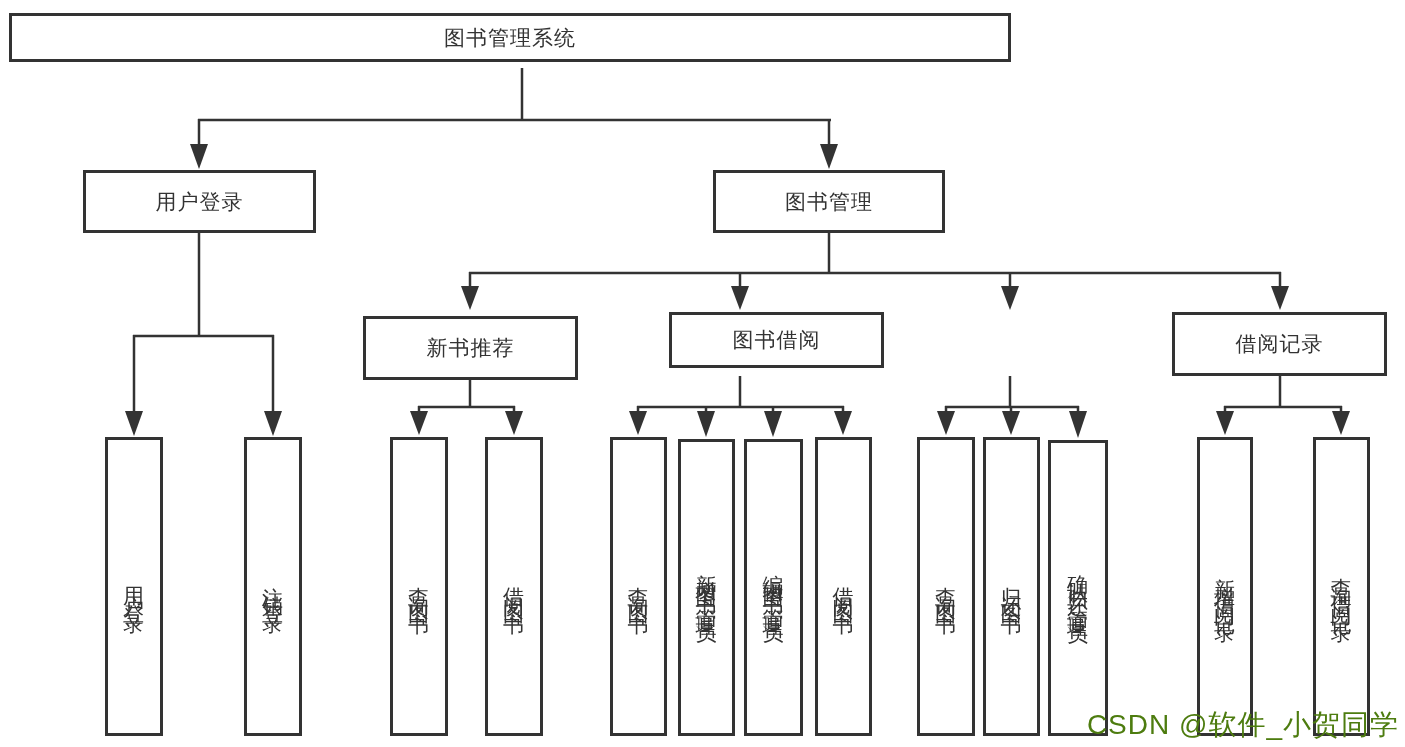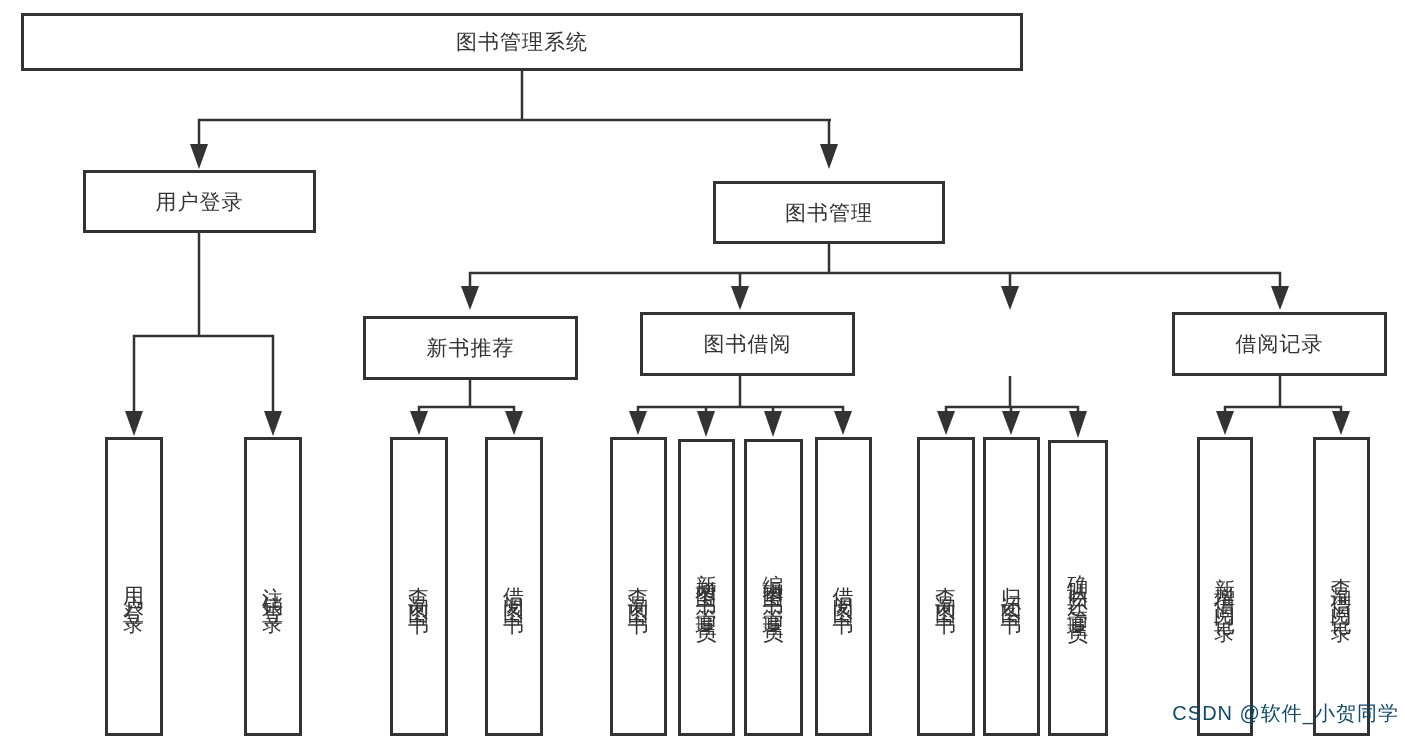--- a/index.html
+++ b/index.html
@@ -38,23 +38,23 @@
     text-orientation: mixed;
     letter-spacing: 9px;
     line-height: 1;
     font-size: 21px;
     padding-top: 2px;
   }
   .vnode.tight { letter-spacing: 7px; }
   #watermark {
     position: absolute;
     right: 6px;
-    bottom: 20px;
-    font-size: 20px;
-    color: #0c4a6e;
+    bottom: 3px;
+    font-size: 28px;
+    color: #4d7c0f;
     letter-spacing: 1px;
     white-space: nowrap;
     pointer-events: none;
   }
 </style>
 </head>
 <body>
 
 <div id="canvas">
 
@@ -117,27 +117,27 @@
       <polygon points="764,411 782,411 773,437"></polygon>
       <polygon points="834,411 852,411 843,435"></polygon>
       <polygon points="937,411 955,411 946,435"></polygon>
       <polygon points="1002,411 1020,411 1011,435"></polygon>
       <polygon points="1069,411 1087,411 1078,438"></polygon>
       <polygon points="1216,411 1234,411 1225,435"></polygon>
       <polygon points="1332,411 1350,411 1341,435"></polygon>
     </g>
   </svg>
 
-  <div class="node" style="left:21px; top:13px; width:1002px; height:58px;">图书管理系统</div>
+  <div class="node" style="left:9px; top:13px; width:1002px; height:49px;">图书管理系统</div>
 
   <div class="node" style="left:83px; top:170px; width:233px; height:63px;">用户登录</div>
-  <div class="node" style="left:713px; top:170px; width:232px; height:63px;margin-top:11px;">图书管理</div>
+  <div class="node" style="left:713px; top:170px; width:232px; height:63px;">图书管理</div>
 
   <div class="node" style="left:363px; top:316px; width:215px; height:64px;">新书推荐</div>
-  <div class="node" style="left:640px; top:312px; width:215px; height:64px;">图书借阅</div>
+  <div class="node" style="left:669px; top:312px; width:215px; height:56px;">图书借阅</div>
   <div class="node" style="left:1172px; top:312px; width:215px; height:64px;">借阅记录</div>
 
   <div class="node vnode" style="left:105px; top:437px; width:58px; height:299px;">用户登录</div>
   <div class="node vnode" style="left:244px; top:437px; width:58px; height:299px;">注销登录</div>
 
   <div class="node vnode" style="left:390px; top:437px; width:58px; height:299px;">查询图书</div>
   <div class="node vnode" style="left:485px; top:437px; width:58px; height:299px;">借阅图书</div>
 
   <div class="node vnode" style="left:610px; top:437px; width:57px; height:299px;">查询图书</div>
   <div class="node vnode tight" style="left:678px; top:439px; width:57px; height:297px;">新增图书（管理员）</div>

